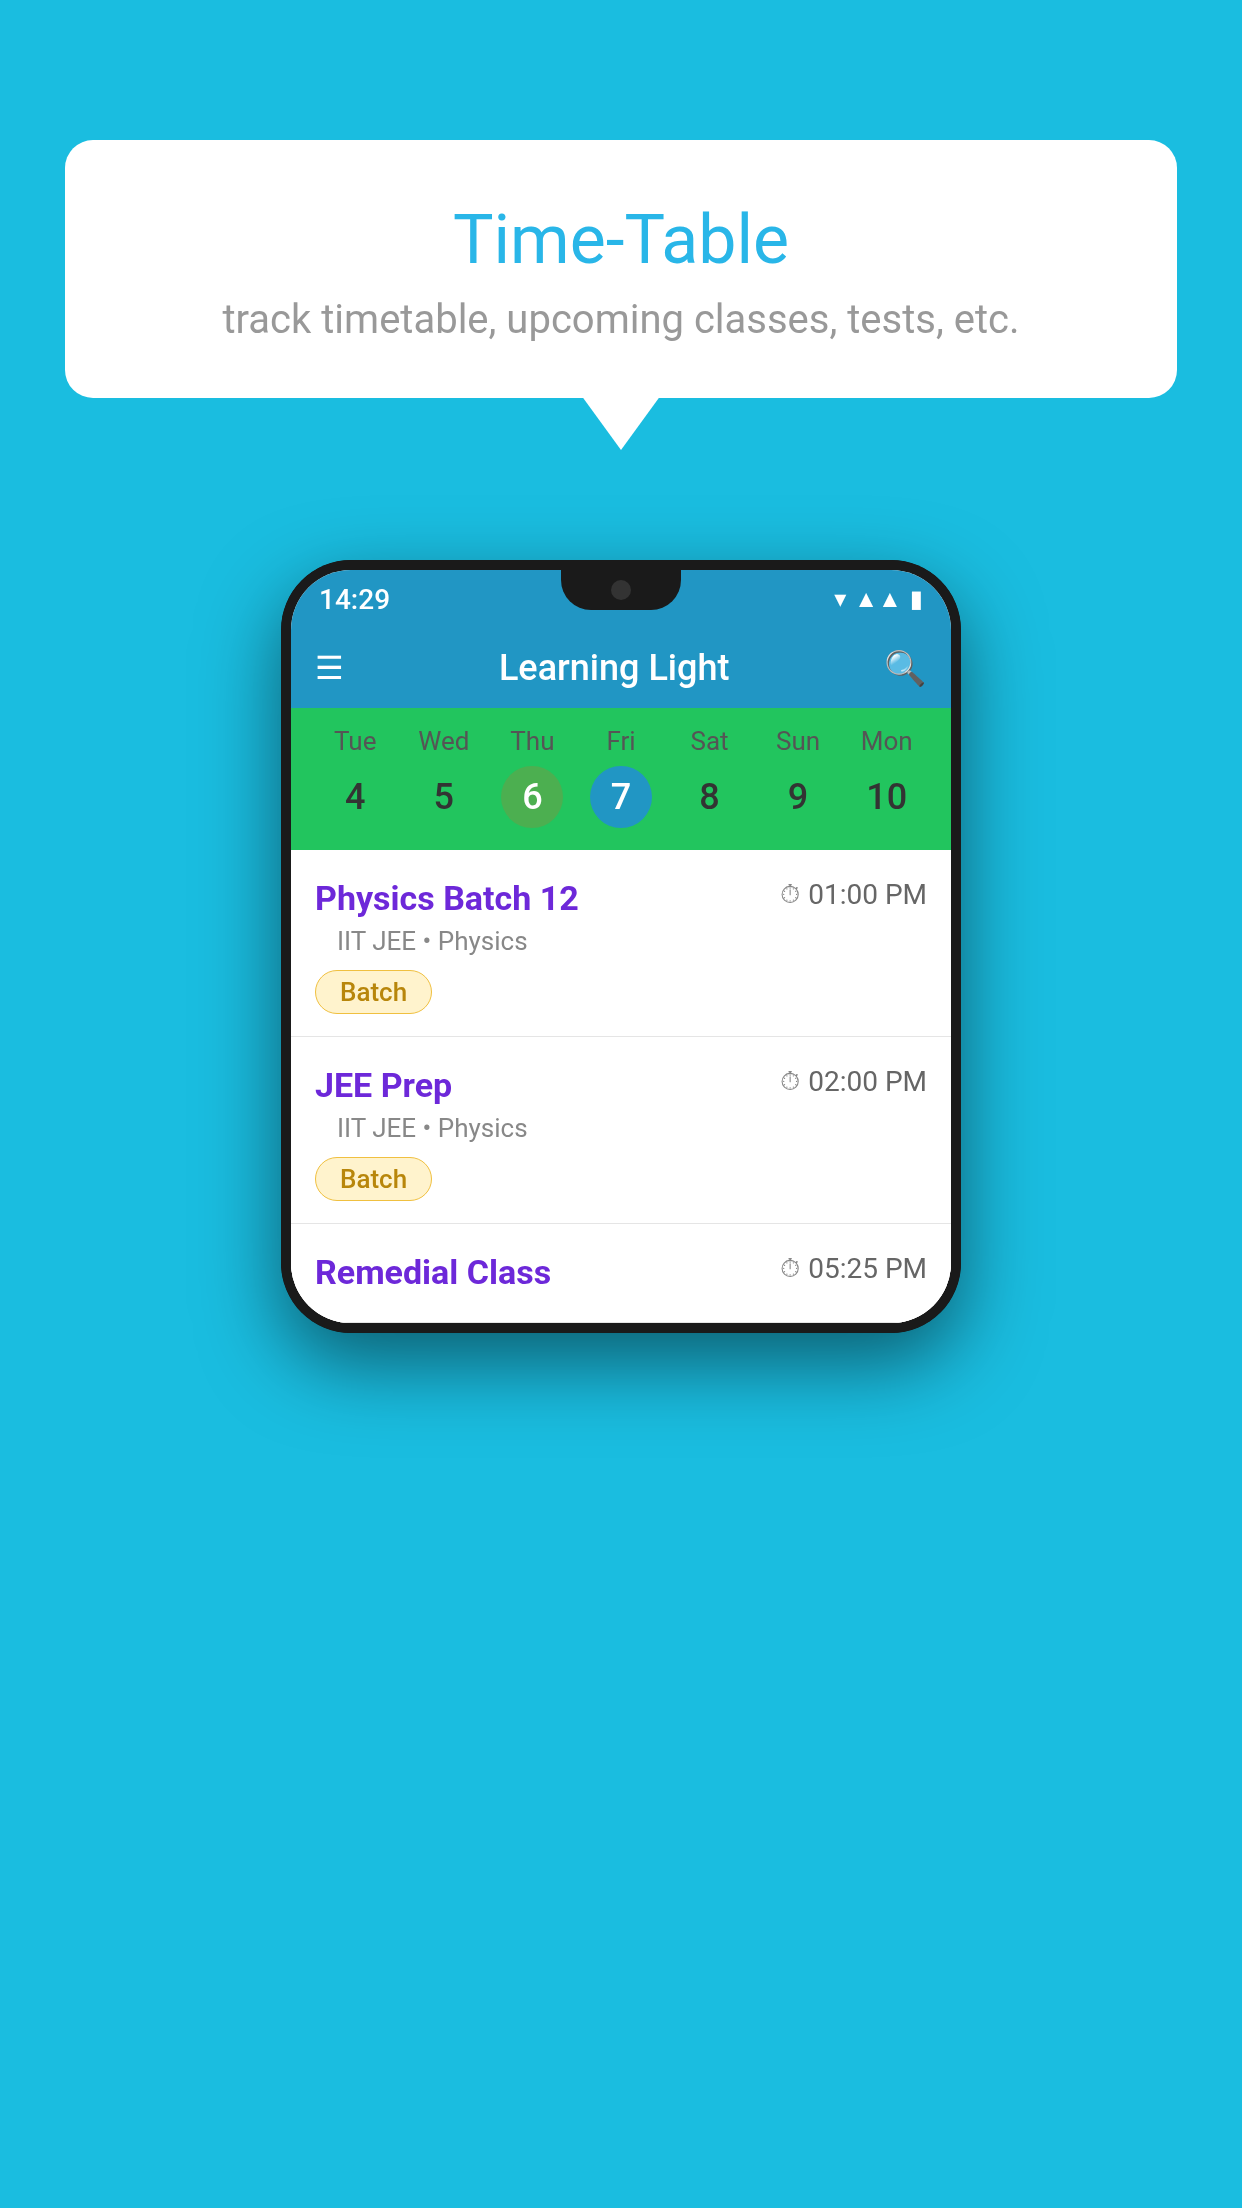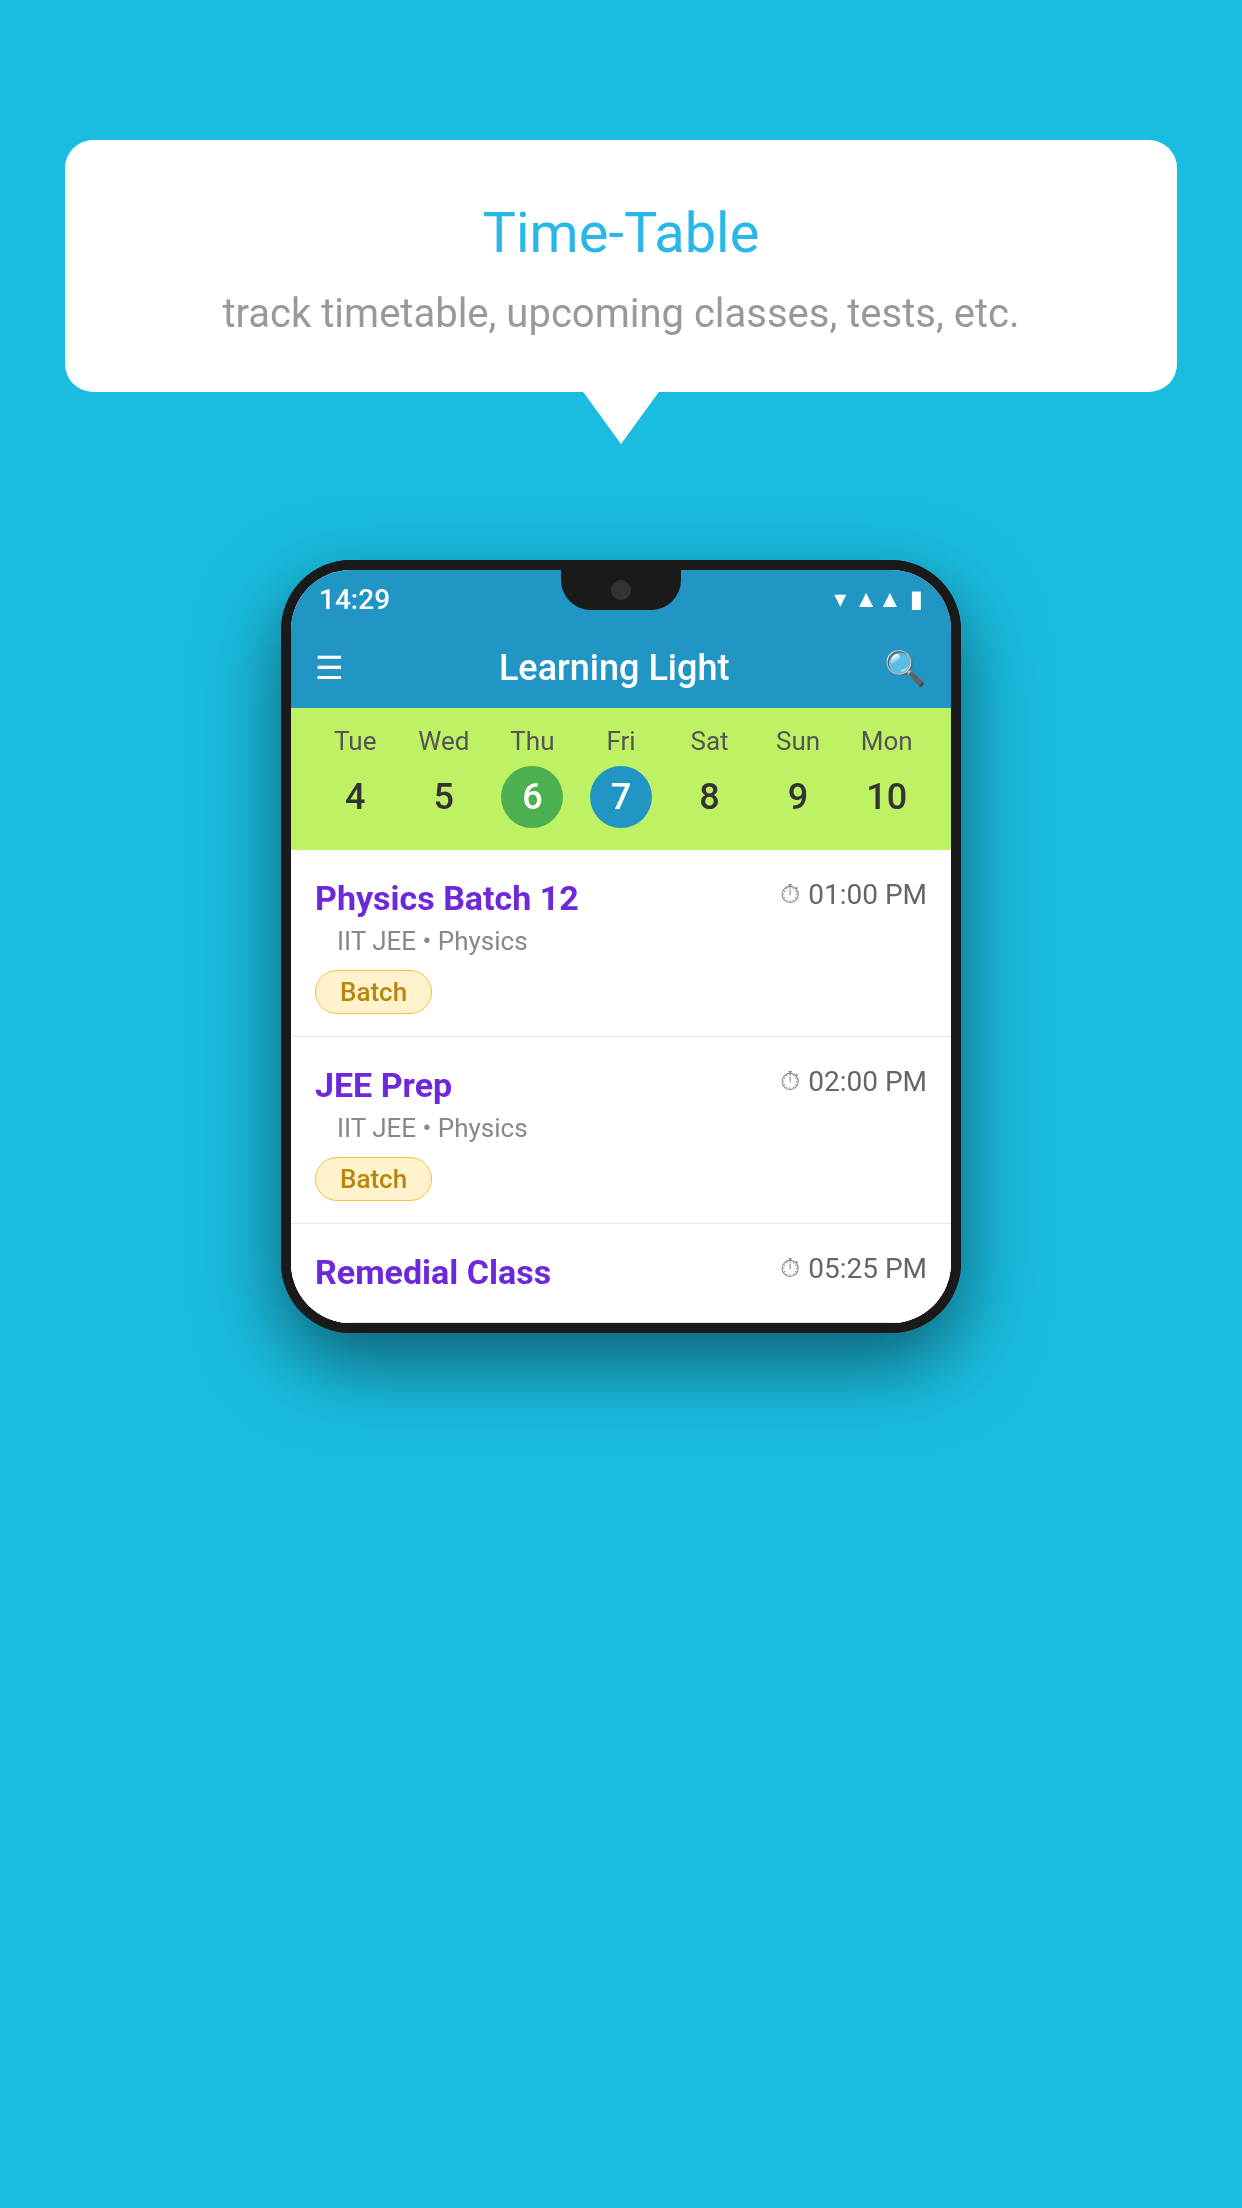--- a/index.html
+++ b/index.html
@@ -37,24 +37,24 @@
       left: 50%;
       transform: translateX(-50%);
       width: 0;
       height: 0;
       border-left: 40px solid transparent;
       border-right: 40px solid transparent;
       border-top: 55px solid white;
     }
 
     .bubble-title {
-      font-size: 56px;
+      font-size: 68px;
       font-weight: 400;
       color: #29B6E8;
-      margin-bottom: 24px;
+      margin-bottom: 16px;
     }
 
     .bubble-subtitle {
       font-size: 40px;
       color: #999;
       font-weight: 400;
     }
 
     
     .phone-wrapper {
@@ -164,21 +164,21 @@
     }
 
     .search-icon {
       color: white;
       font-size: 34px;
       cursor: pointer;
     }
 
     
     .calendar-section {
-      background: #bef264;
+      background: #22c55e;
       padding: 18px 20px 10px;
     }
 
     .days-row {
       display: flex;
       justify-content: space-around;
       margin-bottom: 12px;
     }
 
     .day-col {

